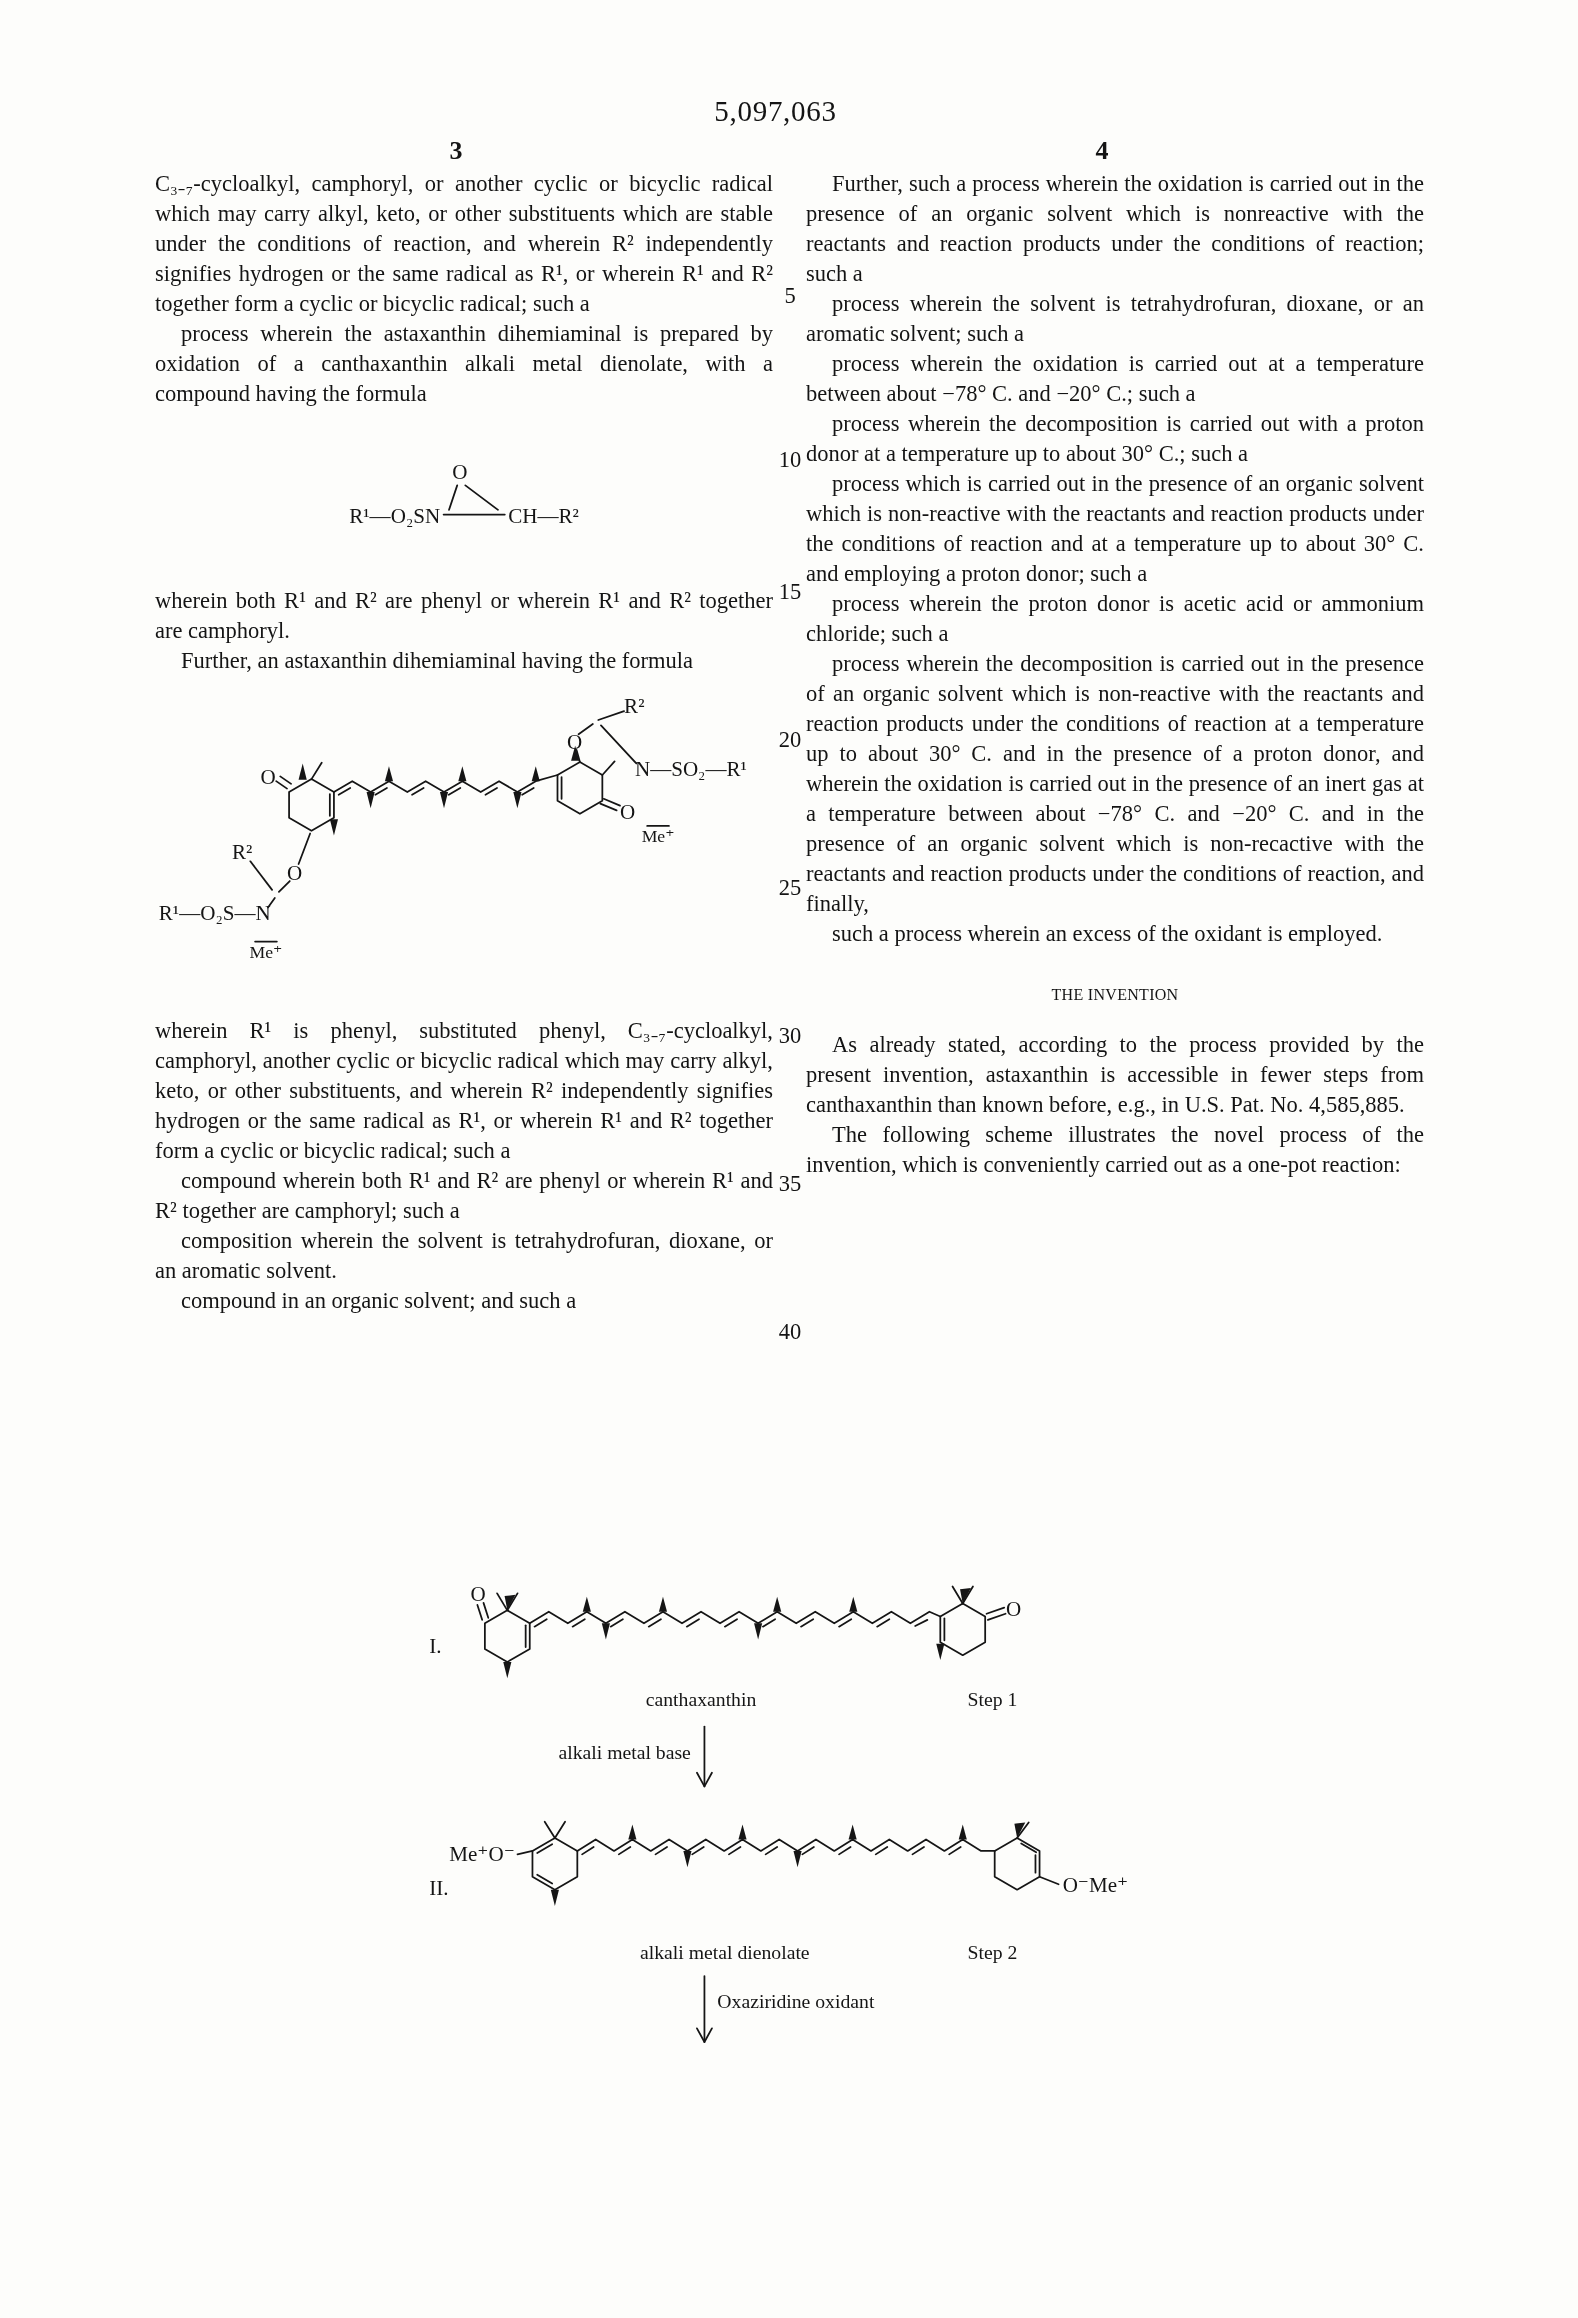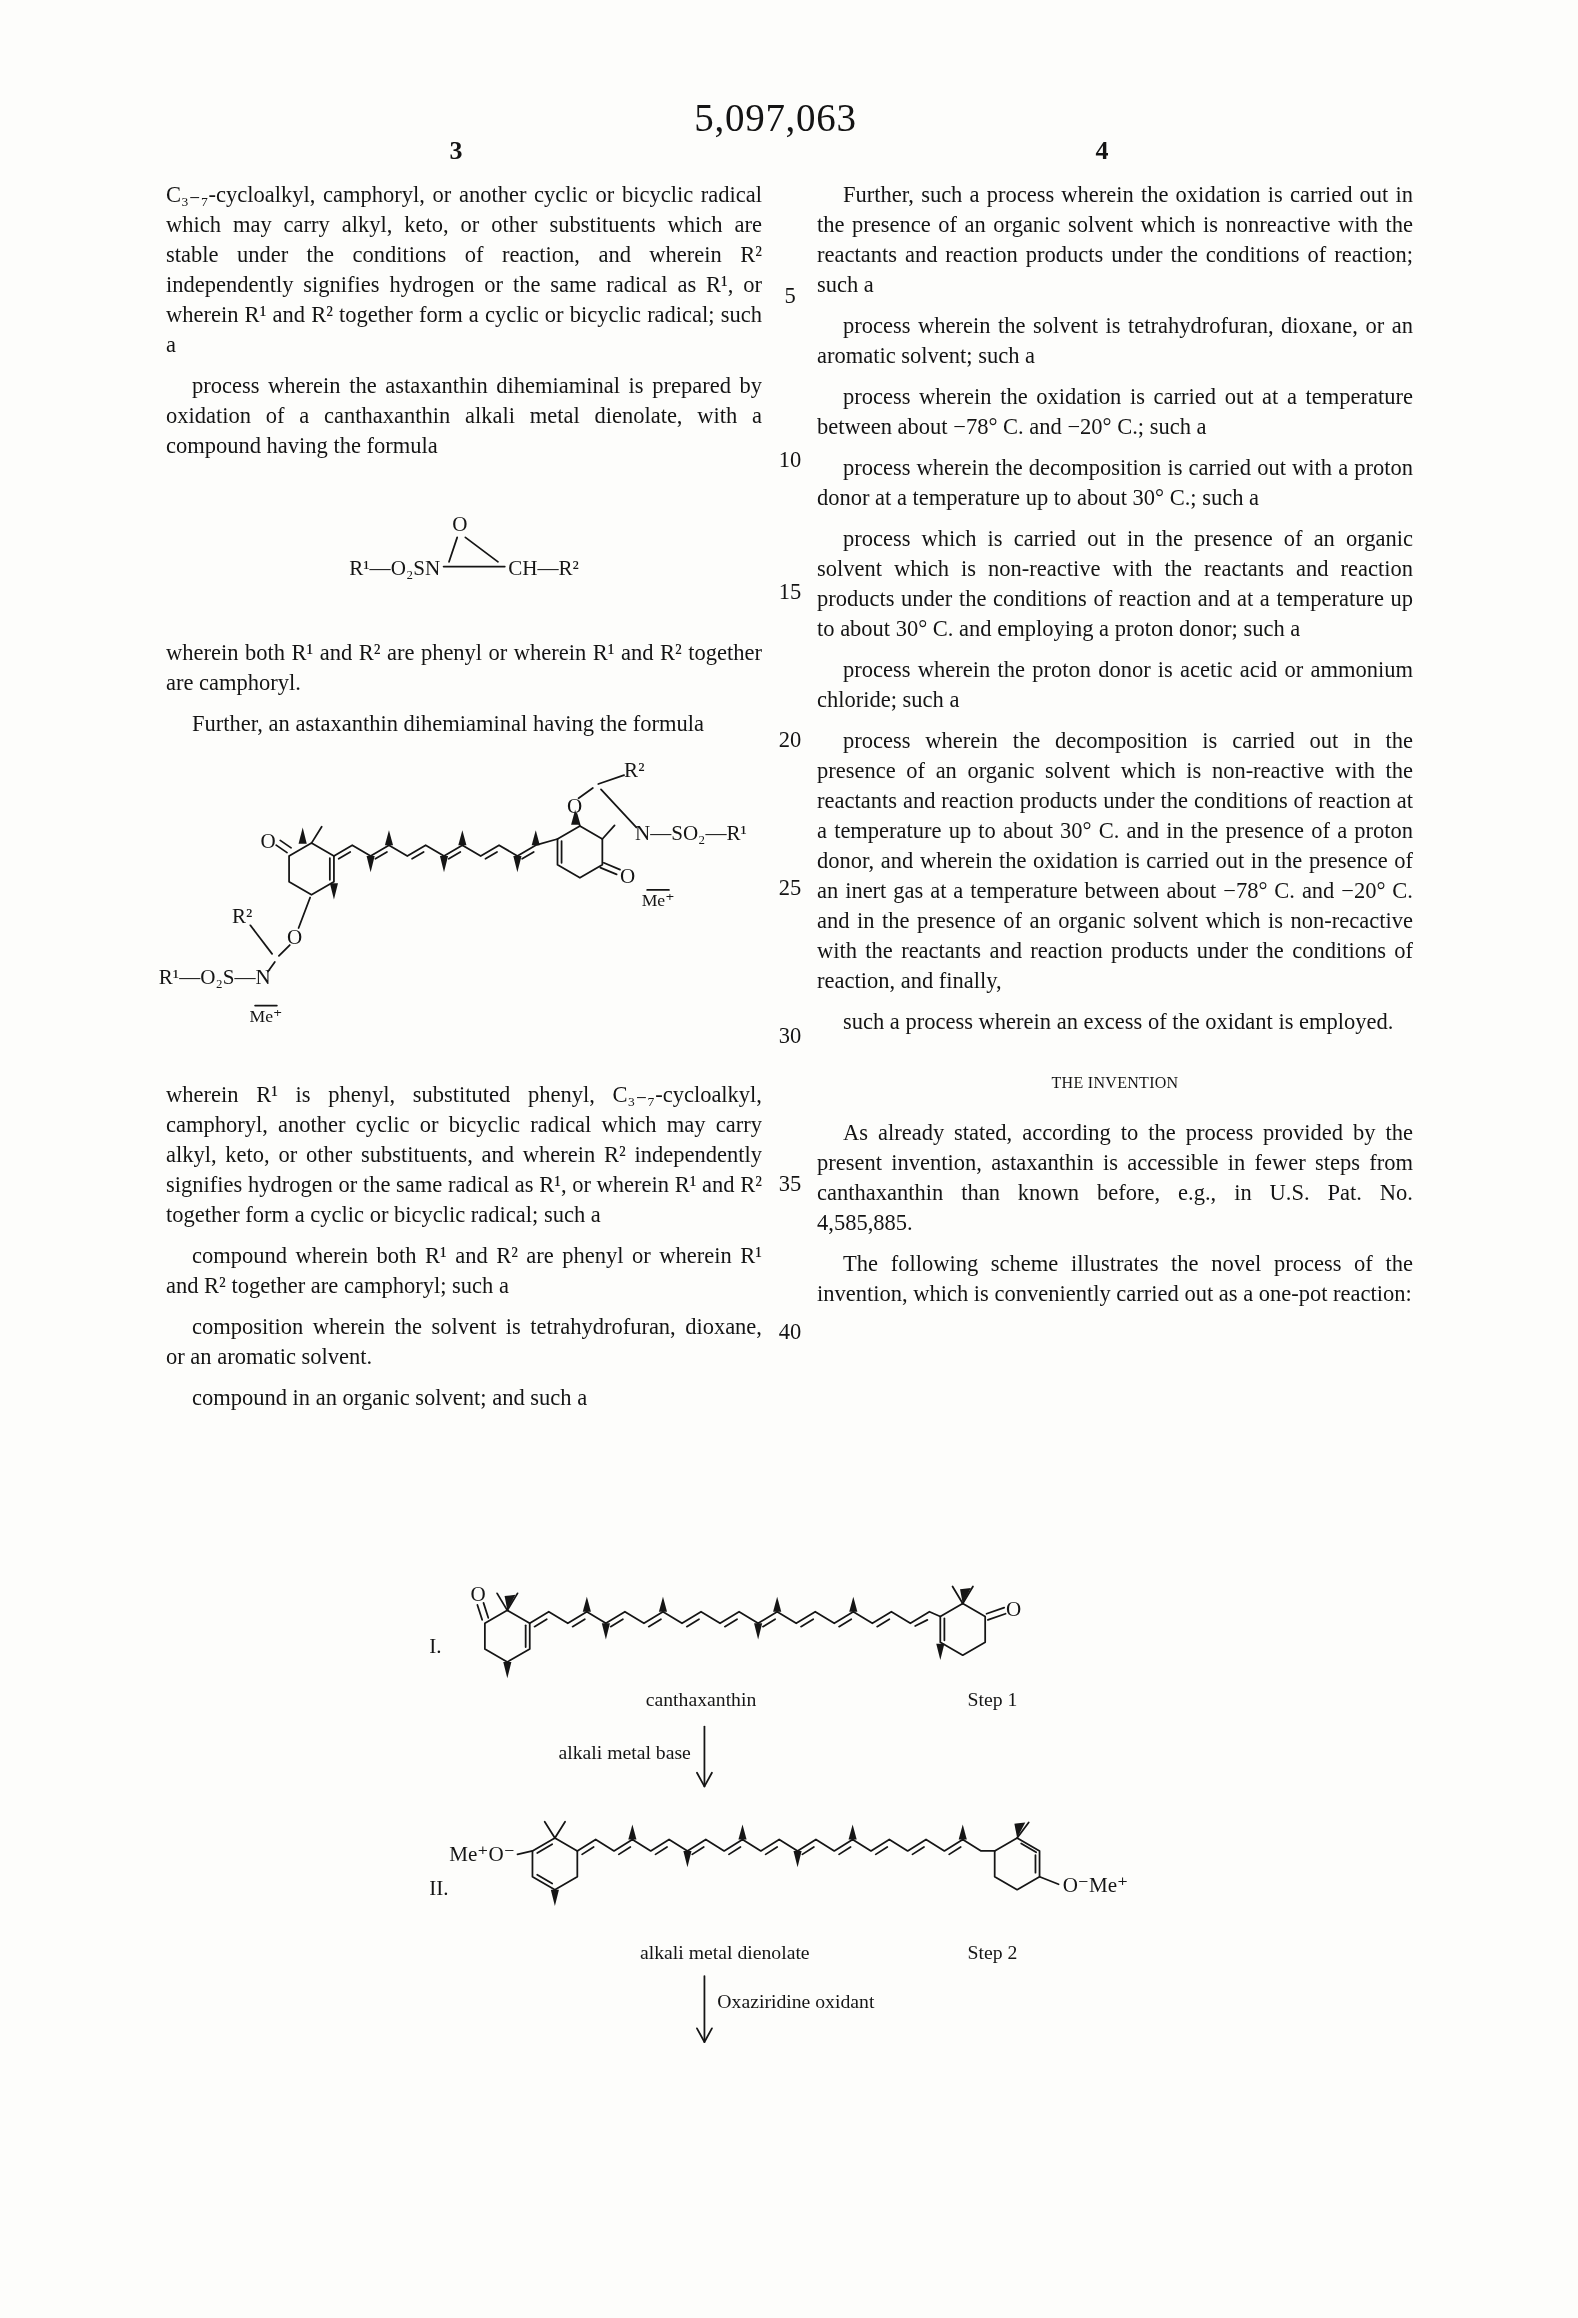--- a/index.html
+++ b/index.html
@@ -7,35 +7,35 @@
     position:relative;
     width:1578px;
     height:2319px;
     background:#fdfdfb;
     font-family:"Liberation Serif","DejaVu Serif",serif;
     color:#141414;
     overflow:hidden;
   }
   .patent-number {
     position:absolute; top:95px; left:0; width:1551px;
-    text-align:center; font-size:39px; letter-spacing:0.7px;
+    text-align:center; font-size:29px; letter-spacing:0.7px;
   }
   .col-num {
     position:absolute; top:136px; width:204px; text-align:center;
     font-size:26px; font-weight:bold;
   }
   .col-num-left  { left:354px; }
   .col-num-right { left:1000px; }
   .column {
     position:absolute; top:169px; width:618px;
     font-size:22.5px; line-height:30px; text-align:justify;
   }
   .column-left  { left:155px; }
   .column-right { left:806px; }
-  .column p { margin:11px; }
+  .column p { margin:0;font-family:Liberation Serif, serif; }
   .column p.ind { text-indent:26px; }
   .gnum {
     position:absolute; left:766px; width:48px; text-align:center;
     font-size:22.5px;
   }
   .section-heading {
     font-size:16px; font-weight:normal; text-align:center;
     letter-spacing:0.3px; margin:31px 0 20.4px 0;
   }
   svg.chem { display:block; }

